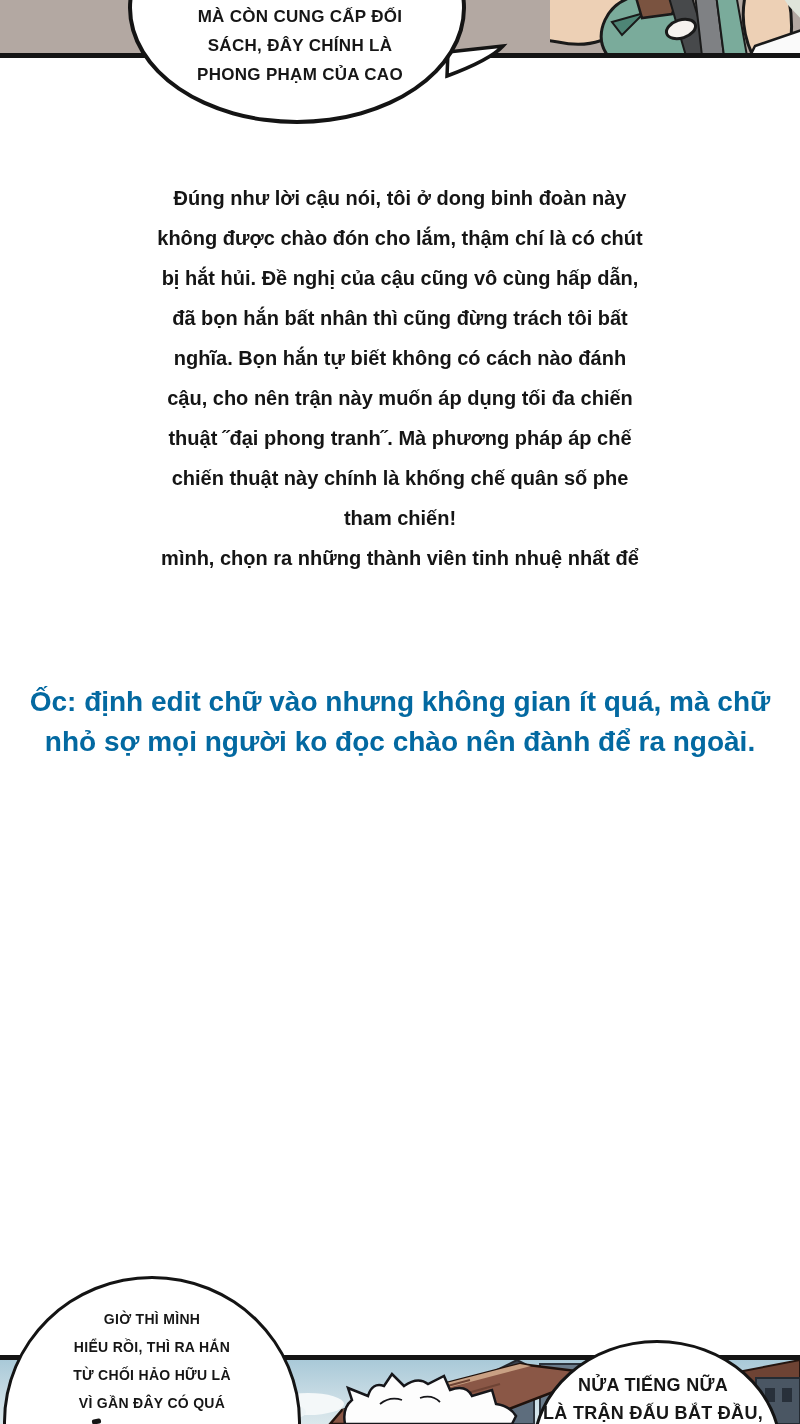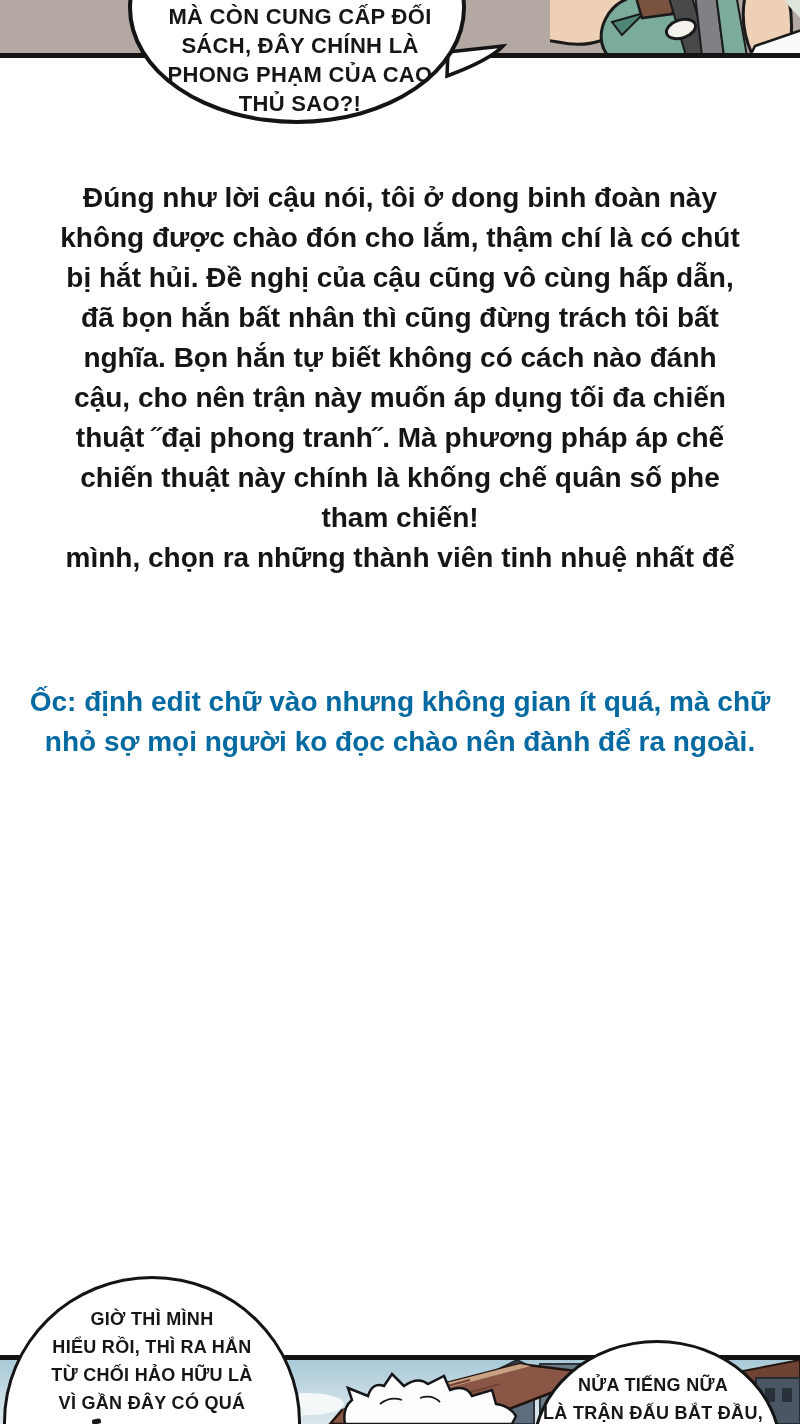--- a/index.html
+++ b/index.html
@@ -28,26 +28,26 @@
   .bubble-top{left:128px;top:-108px;width:338px;height:232px;}
   .bubble-bottom-left{left:3px;top:1276px;width:298px;height:292px;border-width:3px;}
   .bubble-bottom-right{left:532px;top:1340px;width:250px;height:222px;border-width:3px;}
   .bubble-tail{position:absolute;z-index:2;}
   
   .btext{
     position:absolute;z-index:3;text-align:center;font-weight:bold;
     color:#161616;letter-spacing:.3px;
   }
   .btext .line{display:block;white-space:nowrap;}
-  .bubble-top-text{left:140px;top:2px;width:320px;font-size:22px;line-height:29px;}
-  .bubble-bl-text{left:12px;top:1305px;width:280px;font-size:18px;line-height:28px;}
+  .bubble-top-text{left:140px;top:2px;width:320px;font-size:17px;line-height:29px;}
+  .bubble-bl-text{left:12px;top:1305px;width:280px;font-size:14px;line-height:28px;}
   .bubble-br-text{left:528px;top:1371px;width:250px;font-size:18px;line-height:28px;}
   .narration{
     position:absolute;z-index:3;left:0;top:178px;width:800px;text-align:center;
-    font-size:28px;line-height:40px;font-weight:bold;color:#151515;
+    font-size:20px;line-height:40px;font-weight:bold;color:#151515;
   }
   .narration .line{display:block;white-space:nowrap;}
   .translator-note{
     position:absolute;z-index:3;left:0;top:682px;width:800px;text-align:center;
     font-size:28px;line-height:40px;font-weight:bold;color:#0369a1;
   }
   .translator-note .line{display:block;white-space:nowrap;}
   
   .partial-line-mark{
     position:absolute;z-index:4;left:92px;top:1419px;width:9px;height:5px;
@@ -87,21 +87,20 @@
   </div>
 
   <svg class="bubble-tail" style="left:430px;top:30px;" width="90" height="55" viewBox="0 0 90 55">
     <path d="M18,22 L73,16 Q60,30 17,46 Z" fill="#ffffff" stroke="#141414" stroke-width="3.5"></path>
   </svg>
   <div class="bubble bubble-top"></div>
   <div class="btext bubble-top-text">
     <span class="line">MÀ CÒN CUNG CẤP ĐỐI</span>
     <span class="line">SÁCH, ĐÂY CHÍNH LÀ</span>
     <span class="line">PHONG PHẠM CỦA CAO</span>
-    <span class="line">THỦ SAO?!</span>
   </div>
 
   <div class="narration">
     <span class="line">Đúng như lời cậu nói, tôi ở dong binh đoàn này</span>
     <span class="line">không được chào đón cho lắm, thậm chí là có chút</span>
     <span class="line">bị hắt hủi. Đề nghị của cậu cũng vô cùng hấp dẫn,</span>
     <span class="line">đã bọn hắn bất nhân thì cũng đừng trách tôi bất</span>
     <span class="line">nghĩa. Bọn hắn tự biết không có cách nào đánh</span>
     <span class="line">cậu, cho nên trận này muốn áp dụng tối đa chiến</span>
     <span class="line">thuật ˝đại phong tranh˝. Mà phương pháp áp chế</span>

